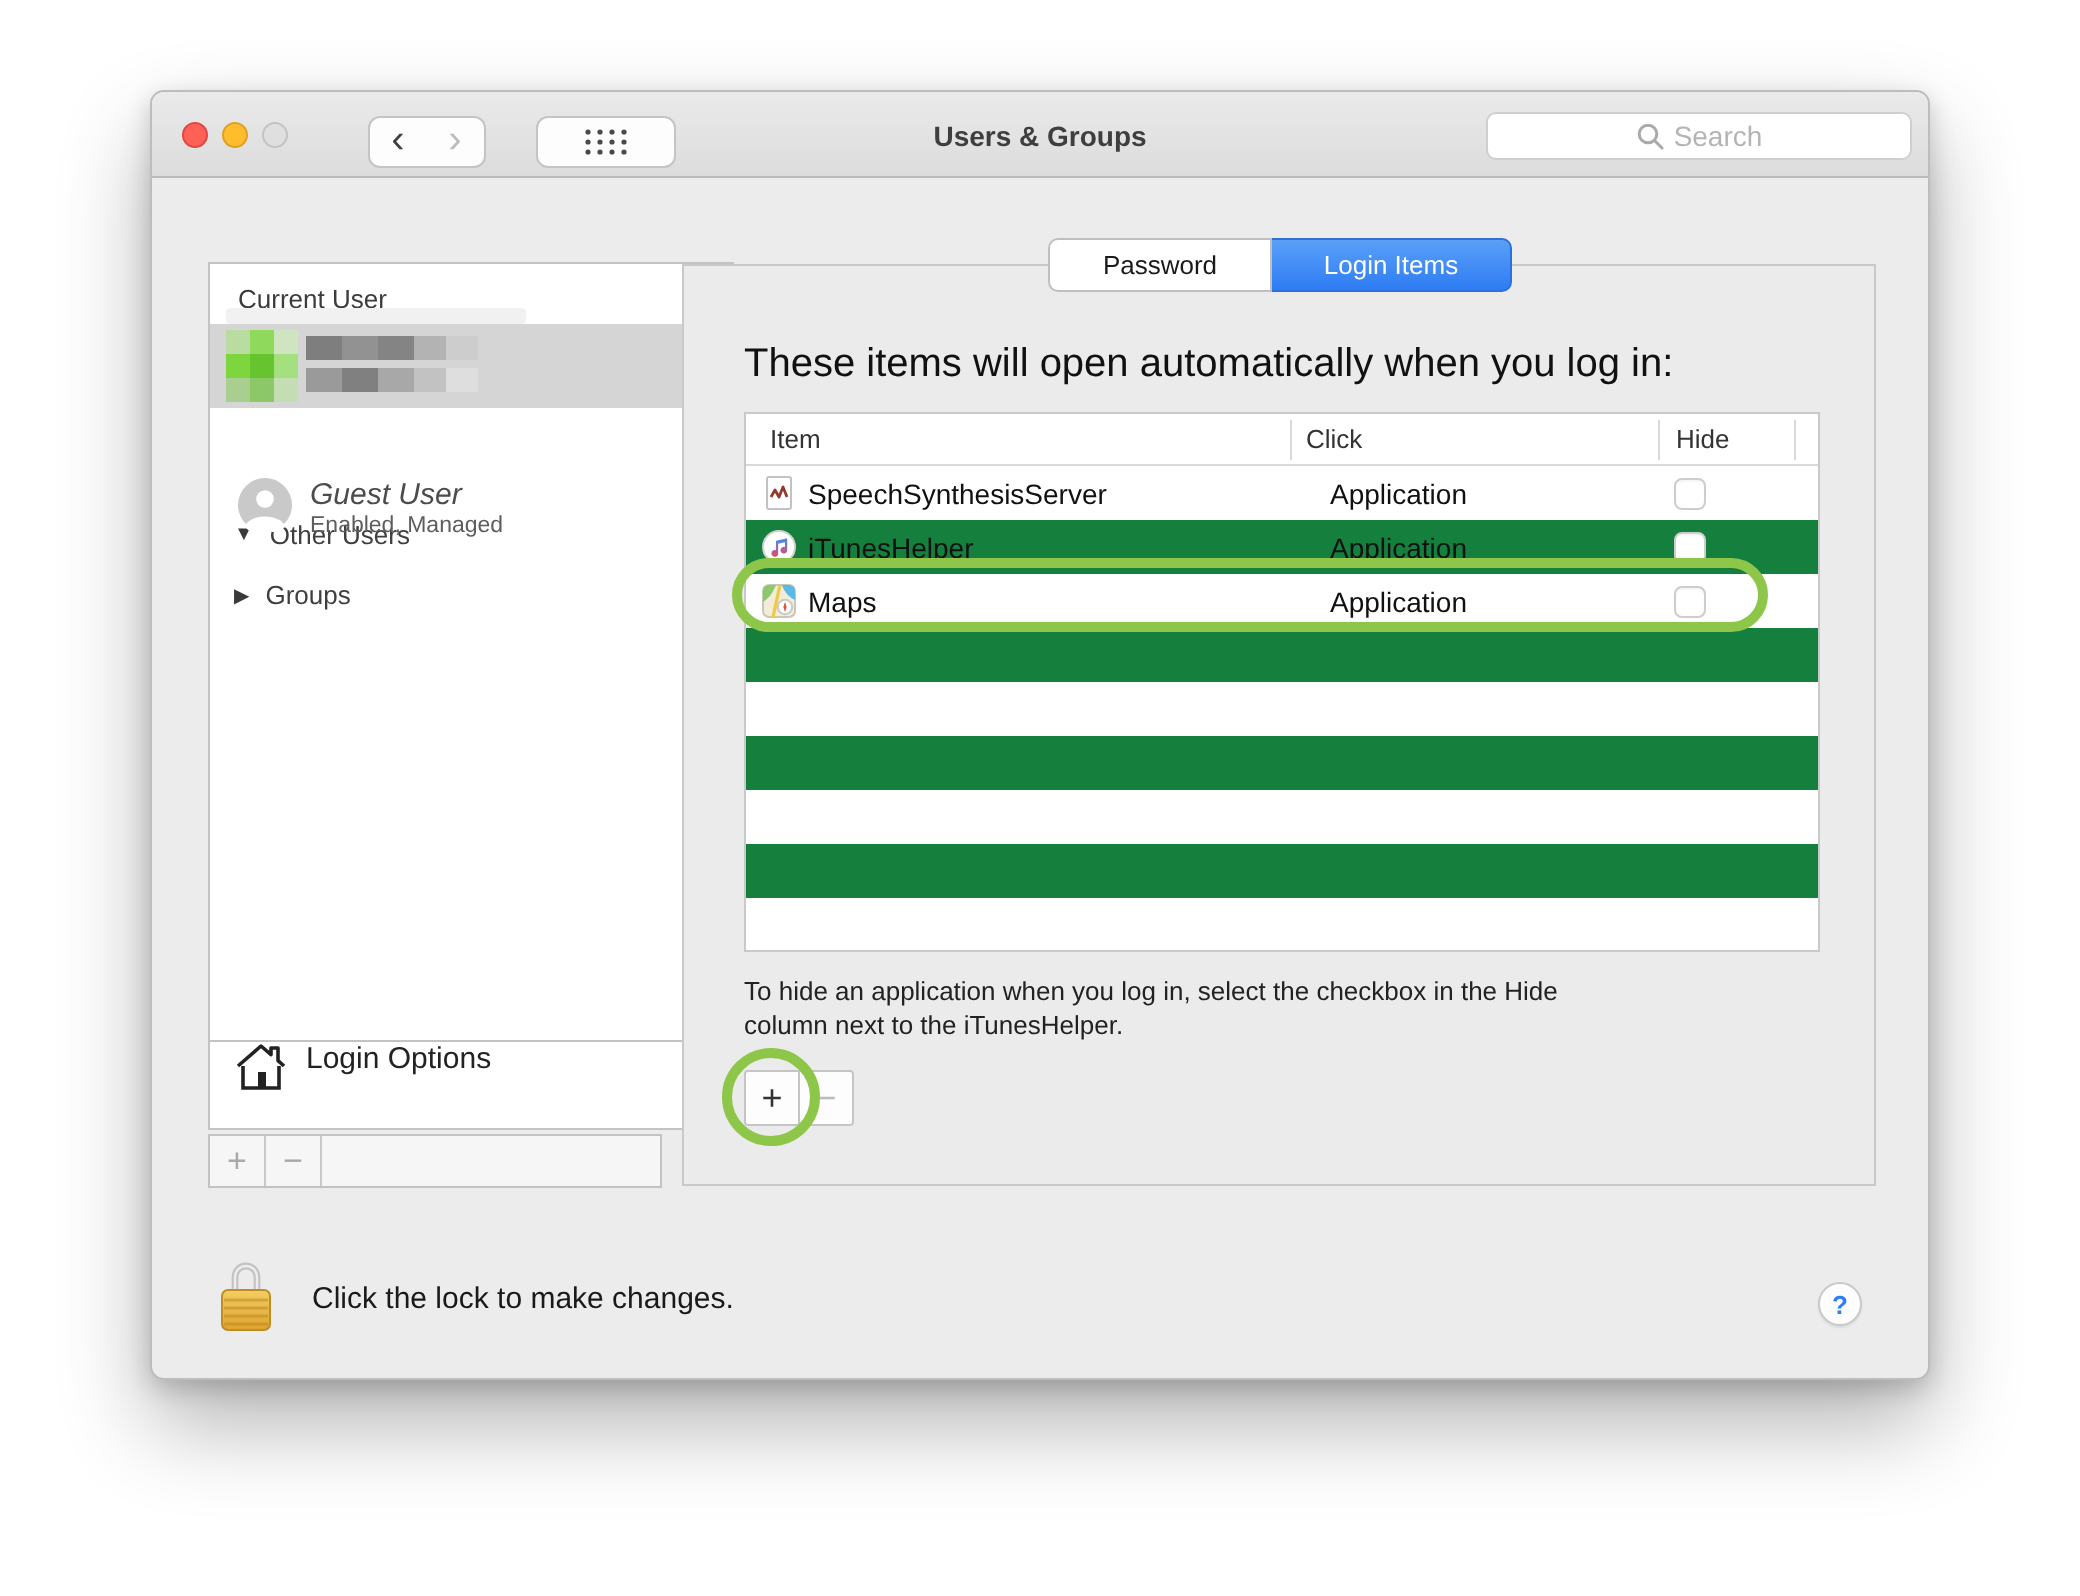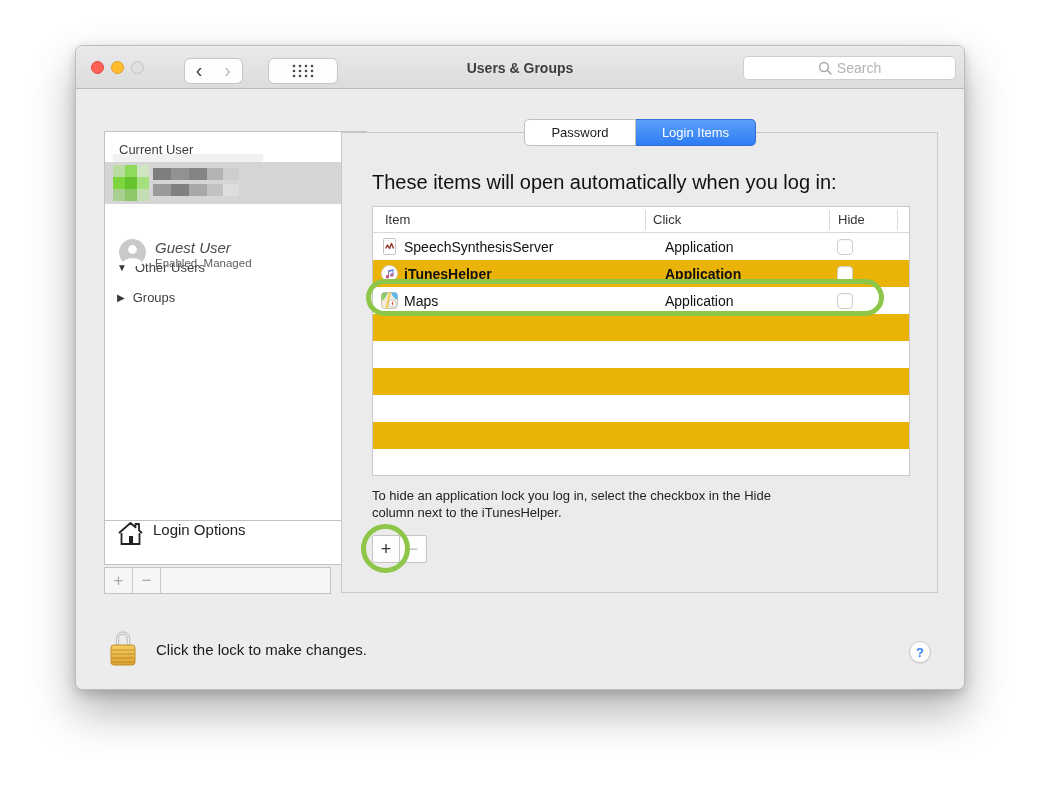--- a/index.html
+++ b/index.html
@@ -84,21 +84,21 @@
 
   .intro { position:absolute; left:30px; top:38px; font-size:20px; color:#111; }
 
   .table { position:absolute; left:30px; top:73px; width:538px; height:270px; background:#ffffff; border:1px solid #c9c9c9; }
   .thead { position:relative; height:26px; border-bottom:1px solid #d9d9d9; font-size:13px; color:#333; }
   .th-item { position:absolute; left:12px; top:5px; }
   .th-kind { position:absolute; left:280px; top:5px; }
   .th-hide { position:absolute; left:465px; top:5px; }
   .th-sep { position:absolute; top:3px; width:1px; height:20px; background:#d9d9d9; }
   .trow { position:relative; height:27px; display:flex; align-items:center; }
-  .trow.stripe { background:#eab308;font-weight:bold; }
+  .trow.stripe { background:#15803d; }
   .row-icon { position:absolute; left:8px; top:5px; width:17px; height:17px; }
   .row-name { position:absolute; left:31px; font-size:14px; color:#111; }
   .row-kind { position:absolute; left:280px; font-size:14px; color:#111;margin-left:12px; }
   .row-check { position:absolute; left:464px; width:16px; height:16px; background:#fff; border:1px solid #cdcdcd; border-radius:4px;
     box-shadow:inset 0 1px 1px rgba(0,0,0,.04); }
 
   .annot-pill {
     position:absolute; left:24px; top:146px; width:518px; height:37px;
     border:5px solid #8ec64a; border-radius:20px; z-index:6; pointer-events:none;
   }
@@ -308,21 +308,21 @@
         <div class="trow"></div>
         <div class="trow stripe"></div>
         <div class="trow"></div>
         <div class="trow stripe"></div>
         <div class="trow"></div>
       </div>
 
       <div class="annot-pill"></div>
 
       <div class="hint">
-        <div>To hide an application lock you log in, select the checkbox in the Hide</div>
+        <div>To hide an application when you log in, select the checkbox in the Hide</div>
         <div>column next to the iTunesHelper.</div>
       </div>
 
       <div class="pm-btn pm-add">
         <span>+</span>
       </div>
       <div class="pm-btn pm-remove">
         <span>−</span>
       </div>
 

